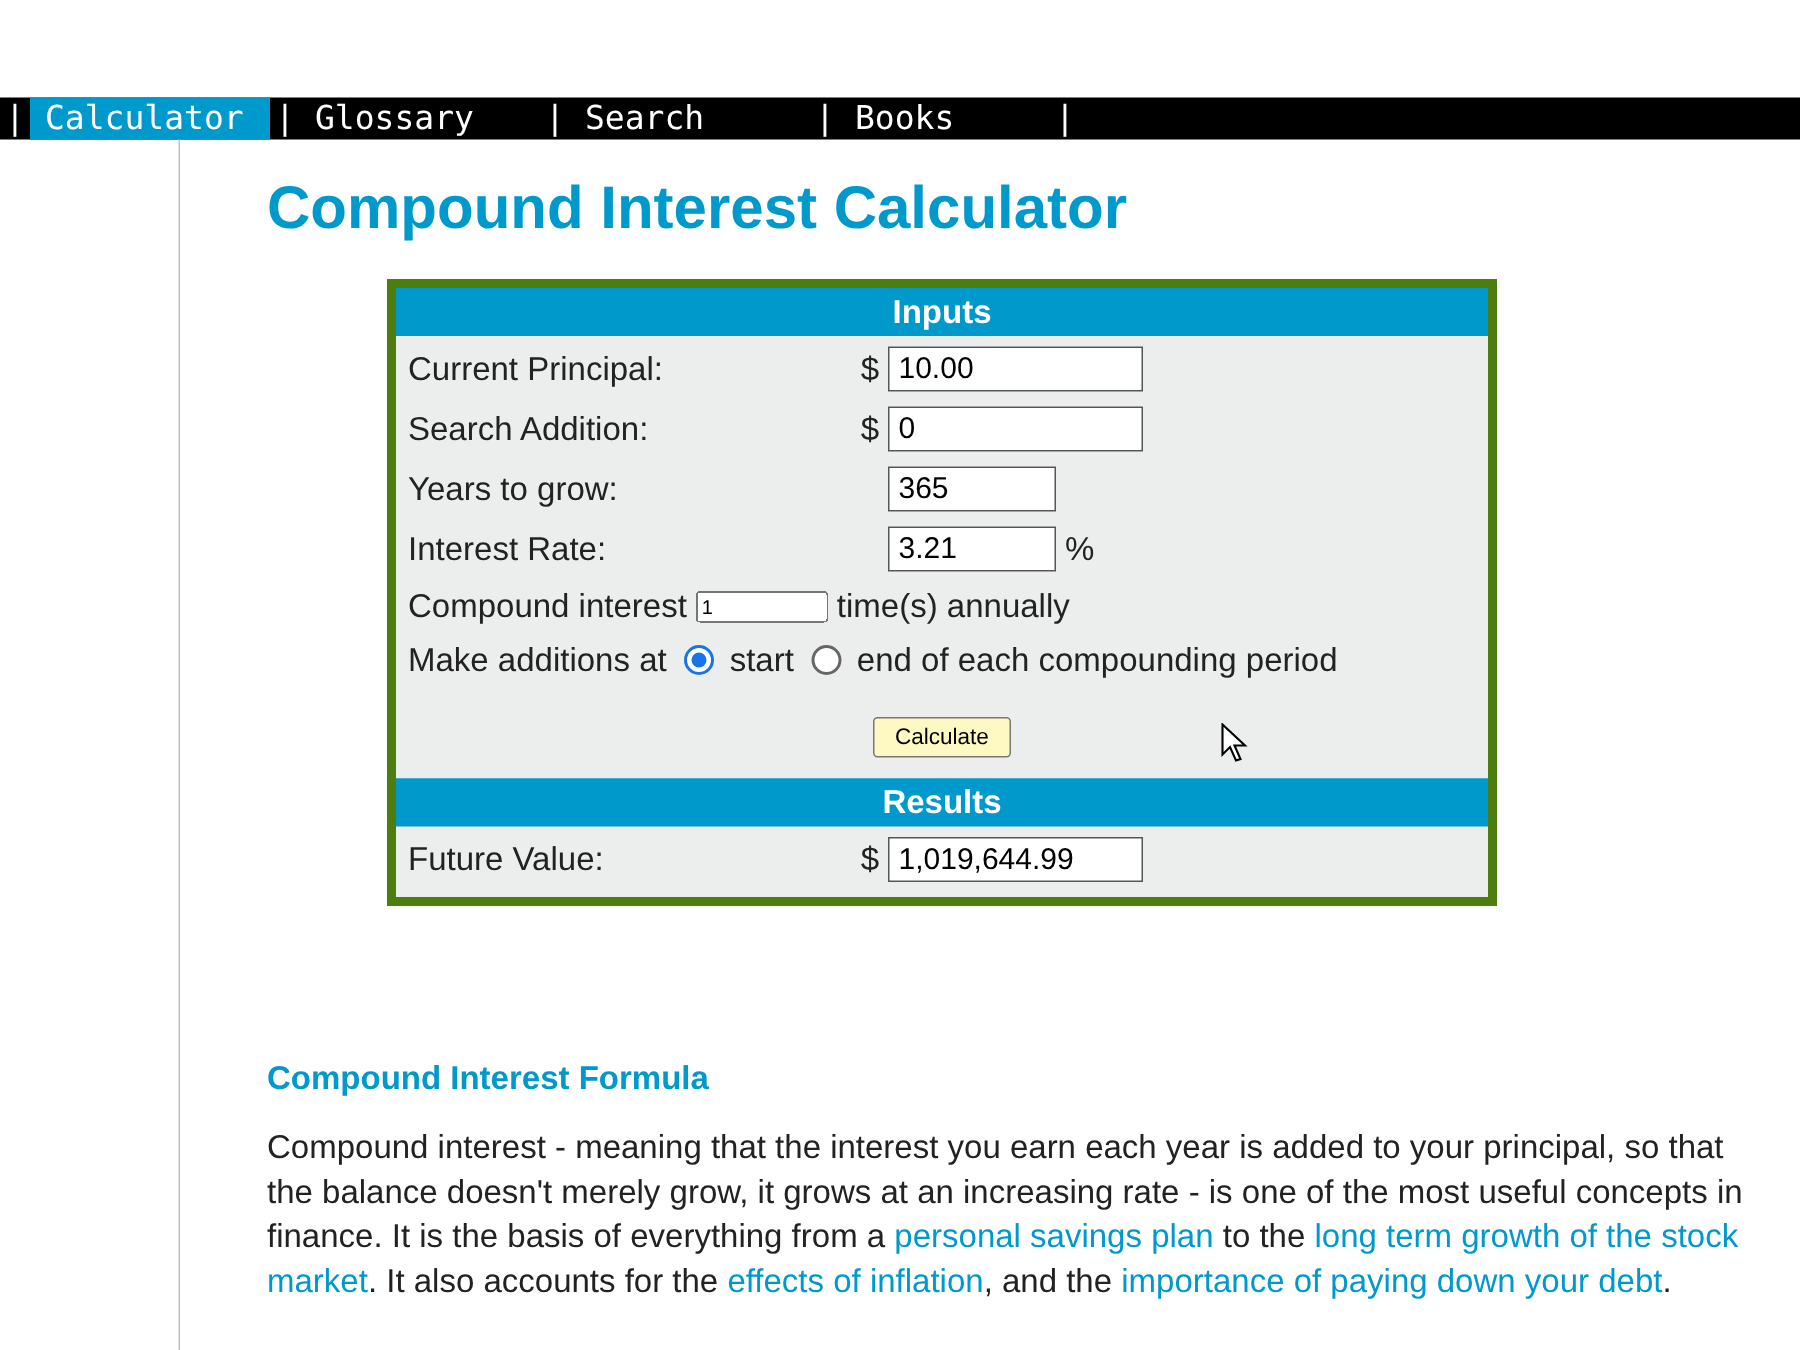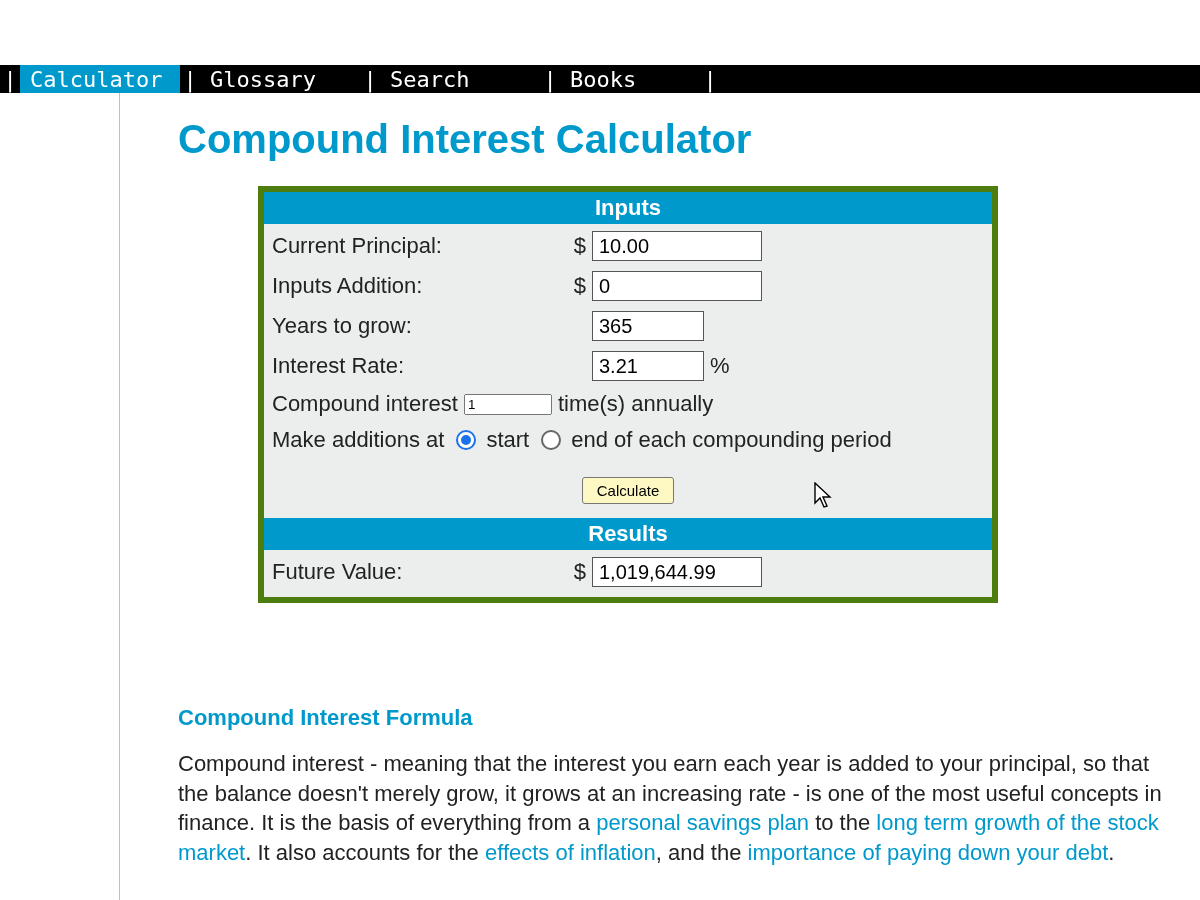--- a/index.html
+++ b/index.html
@@ -216,21 +216,21 @@
 
       <div class="form-rows">
 
         <div class="row">
           <span class="lbl">Current Principal:</span>
           <span class="dollar">$</span>
           <input type="text" class="w-wide" value="10.00" style="">
         </div>
 
         <div class="row">
-          <span class="lbl">Inputs Addition:</span>
+          <span class="lbl">Search Addition:</span>
           <span class="dollar">$</span>
           <input type="text" class="w-wide" value="0" style="">
         </div>
 
         <div class="row">
           <span class="lbl">Years to grow:</span>
           <span class="dollar"></span>
           <input type="text" class="w-med" value="365" style="">
         </div>
 

